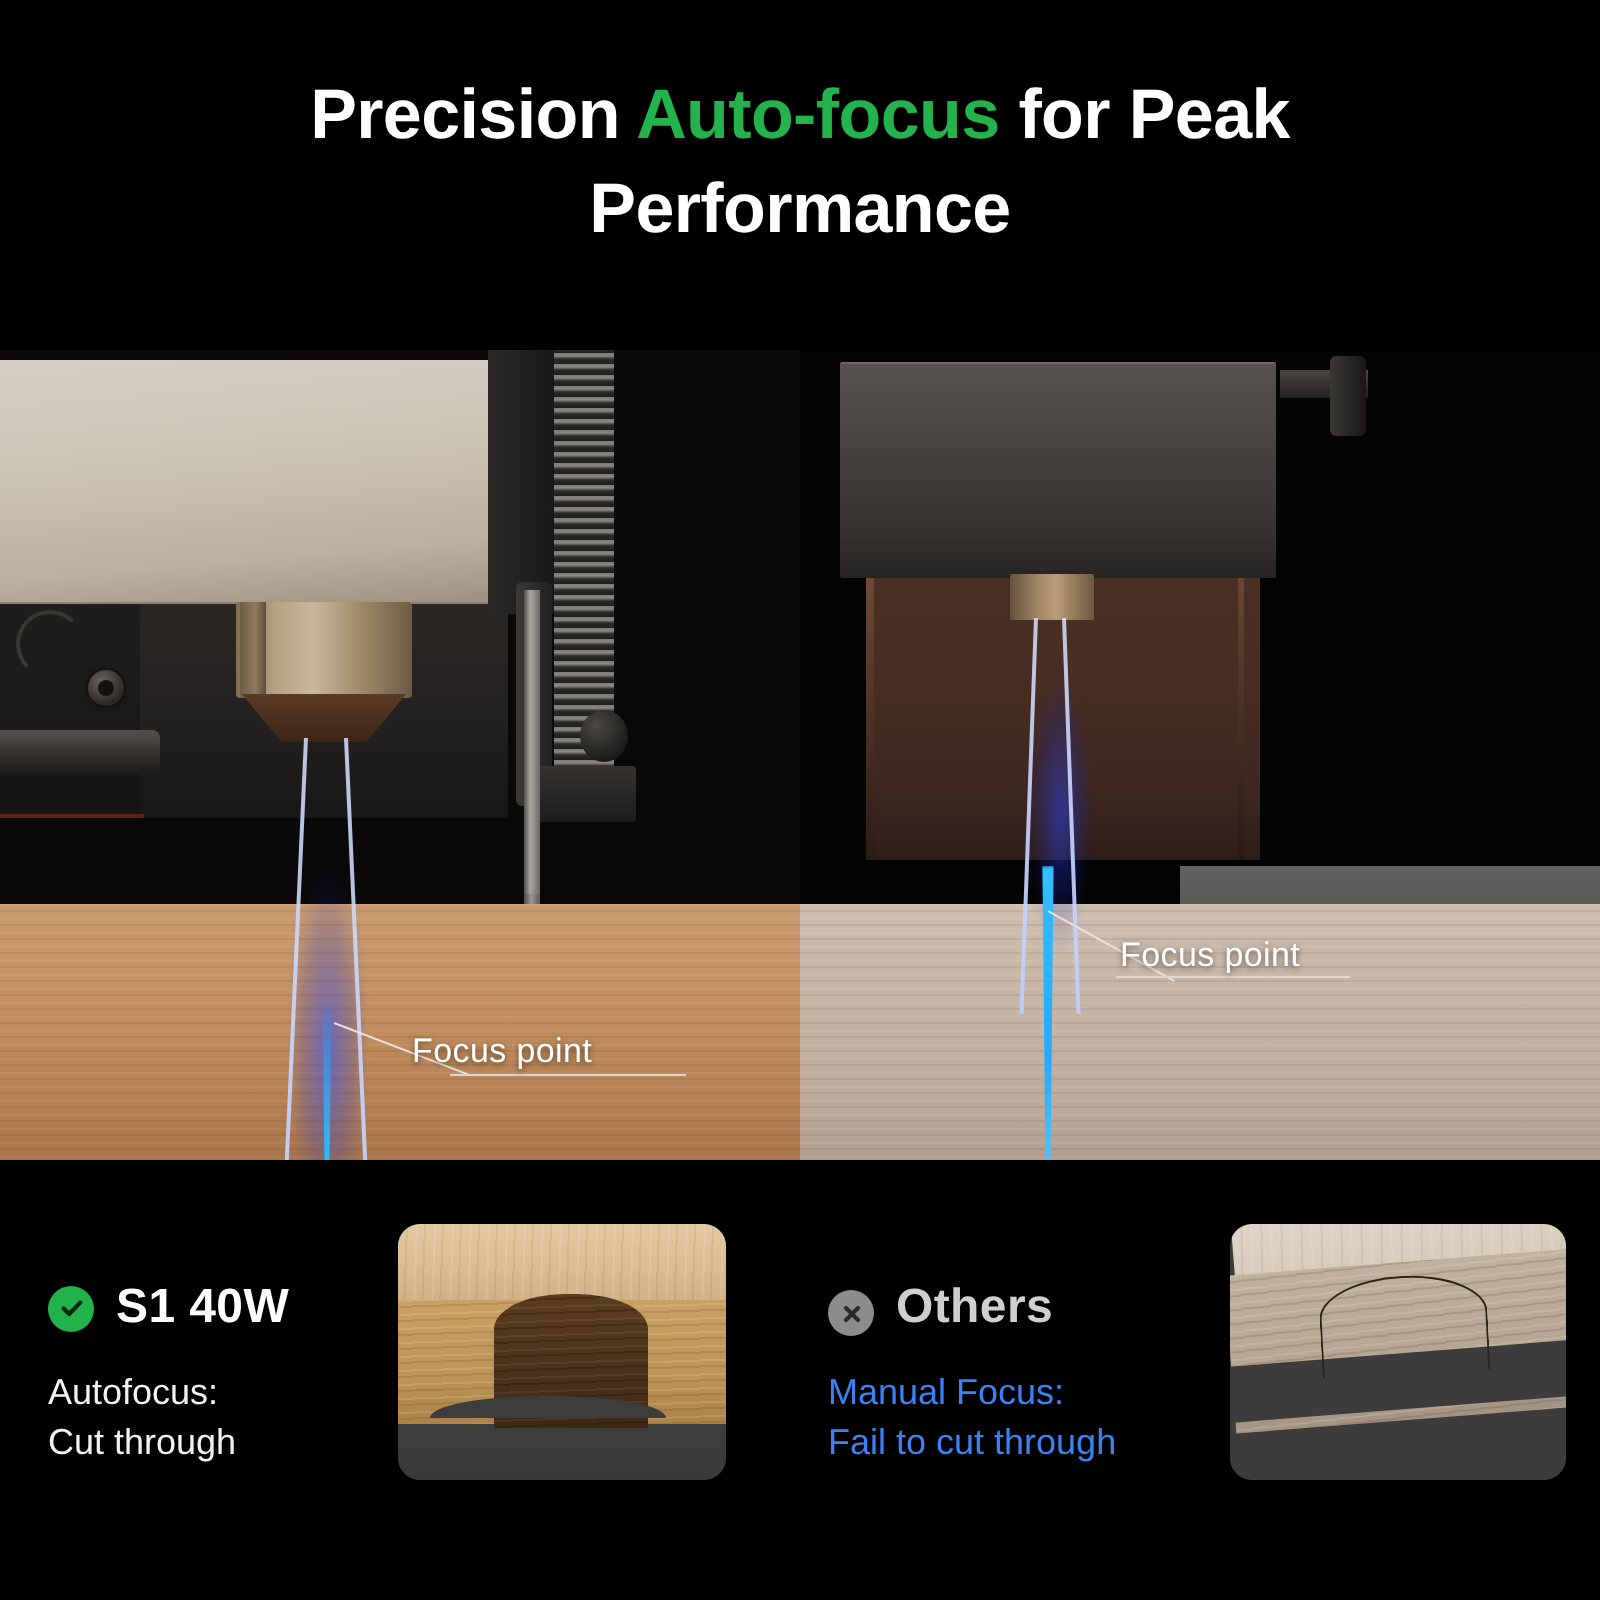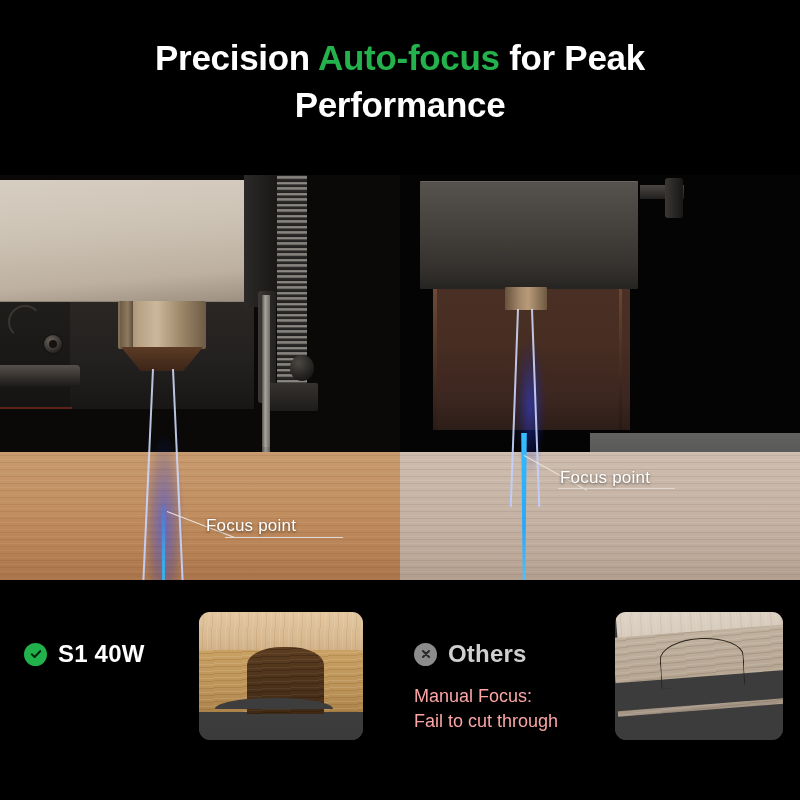--- a/index.html
+++ b/index.html
@@ -271,21 +271,21 @@
   .badge-title.bad  { color: #cfcfcf; }
 
   .sub {
     position: absolute;
     font-size: 18px;
     line-height: 25px;
     font-weight: 400;
     white-space: pre-line;
   }
   .sub.good { color: #f2f2f2; }
-  .sub.bad  { color: #fca5a5; }
+  .sub.bad  { color: #3b82f6; }
 
   .thumb {
     position: absolute;
     border-radius: 11px;
     overflow: hidden;
     background: #3a3a3a;
   }
 
   
   .t1-topface {
@@ -435,32 +435,34 @@
 
     <div class="col col-left">
       <div class="badge-row" style="left:24px; top:60px;text-align:right;">
         <span class="badge-icon good">
           <svg width="14" height="14" viewBox="0 0 14 14">
             <path d="M2.8 7.3 L5.6 10 L11.2 4.2" fill="none" stroke="#06280f" stroke-width="2.1" stroke-linecap="round" stroke-linejoin="round"></path>
           </svg>
         </span>
         <span class="badge-title good">S1 40W</span>
       </div>
+      <div class="sub good" style="left:24px; top:104px;">Autofocus:
+Cut through</div>
 
       <div class="thumb" style="left:199px; top:32px; width:164px; height:128px;">
         <div class="t1-base"></div>
         <div class="t1-topface"></div>
         <div class="t1-front"></div>
         <div class="t1-groove"></div>
         <div class="t1-basecurve"></div>
       </div>
     </div>
 
     <div class="col col-right">
-      <div class="badge-row" style="left:14px; top:60px;">
+      <div class="badge-row" style="left:14px; top:60px;align-items:flex-end;">
         <span class="badge-icon bad">
           <svg width="14" height="14" viewBox="0 0 14 14">
             <path d="M4 4 L10 10 M10 4 L4 10" fill="none" stroke="#2a2a2a" stroke-width="2.1" stroke-linecap="round"></path>
           </svg>
         </span>
         <span class="badge-title bad">Others</span>
       </div>
       <div class="sub bad" style="left:14px; top:104px;">Manual Focus:
 Fail to cut through</div>
 

